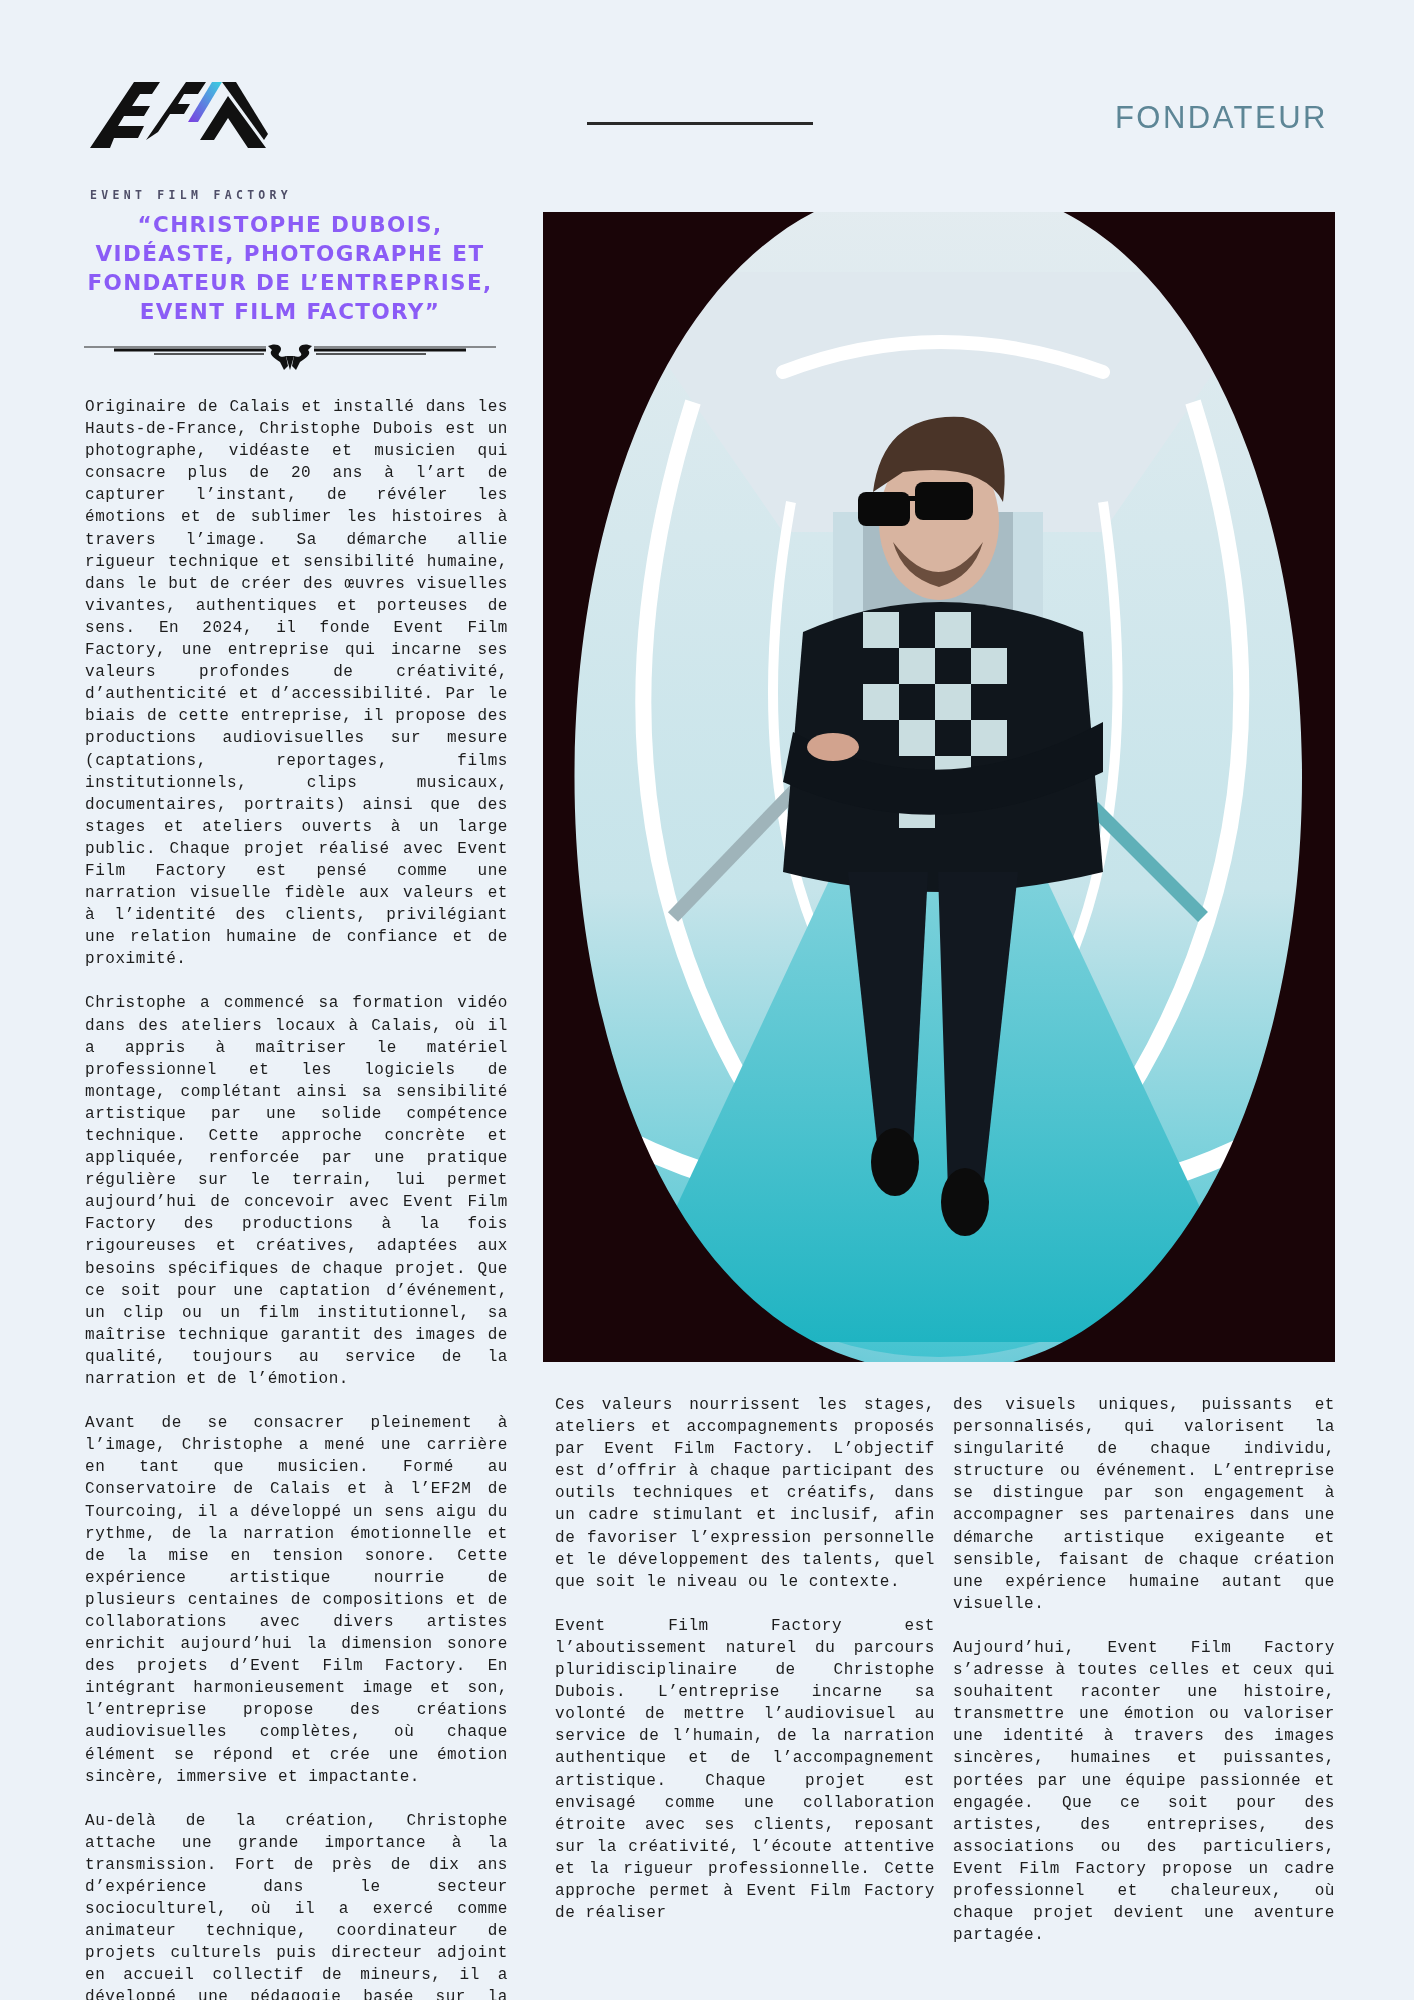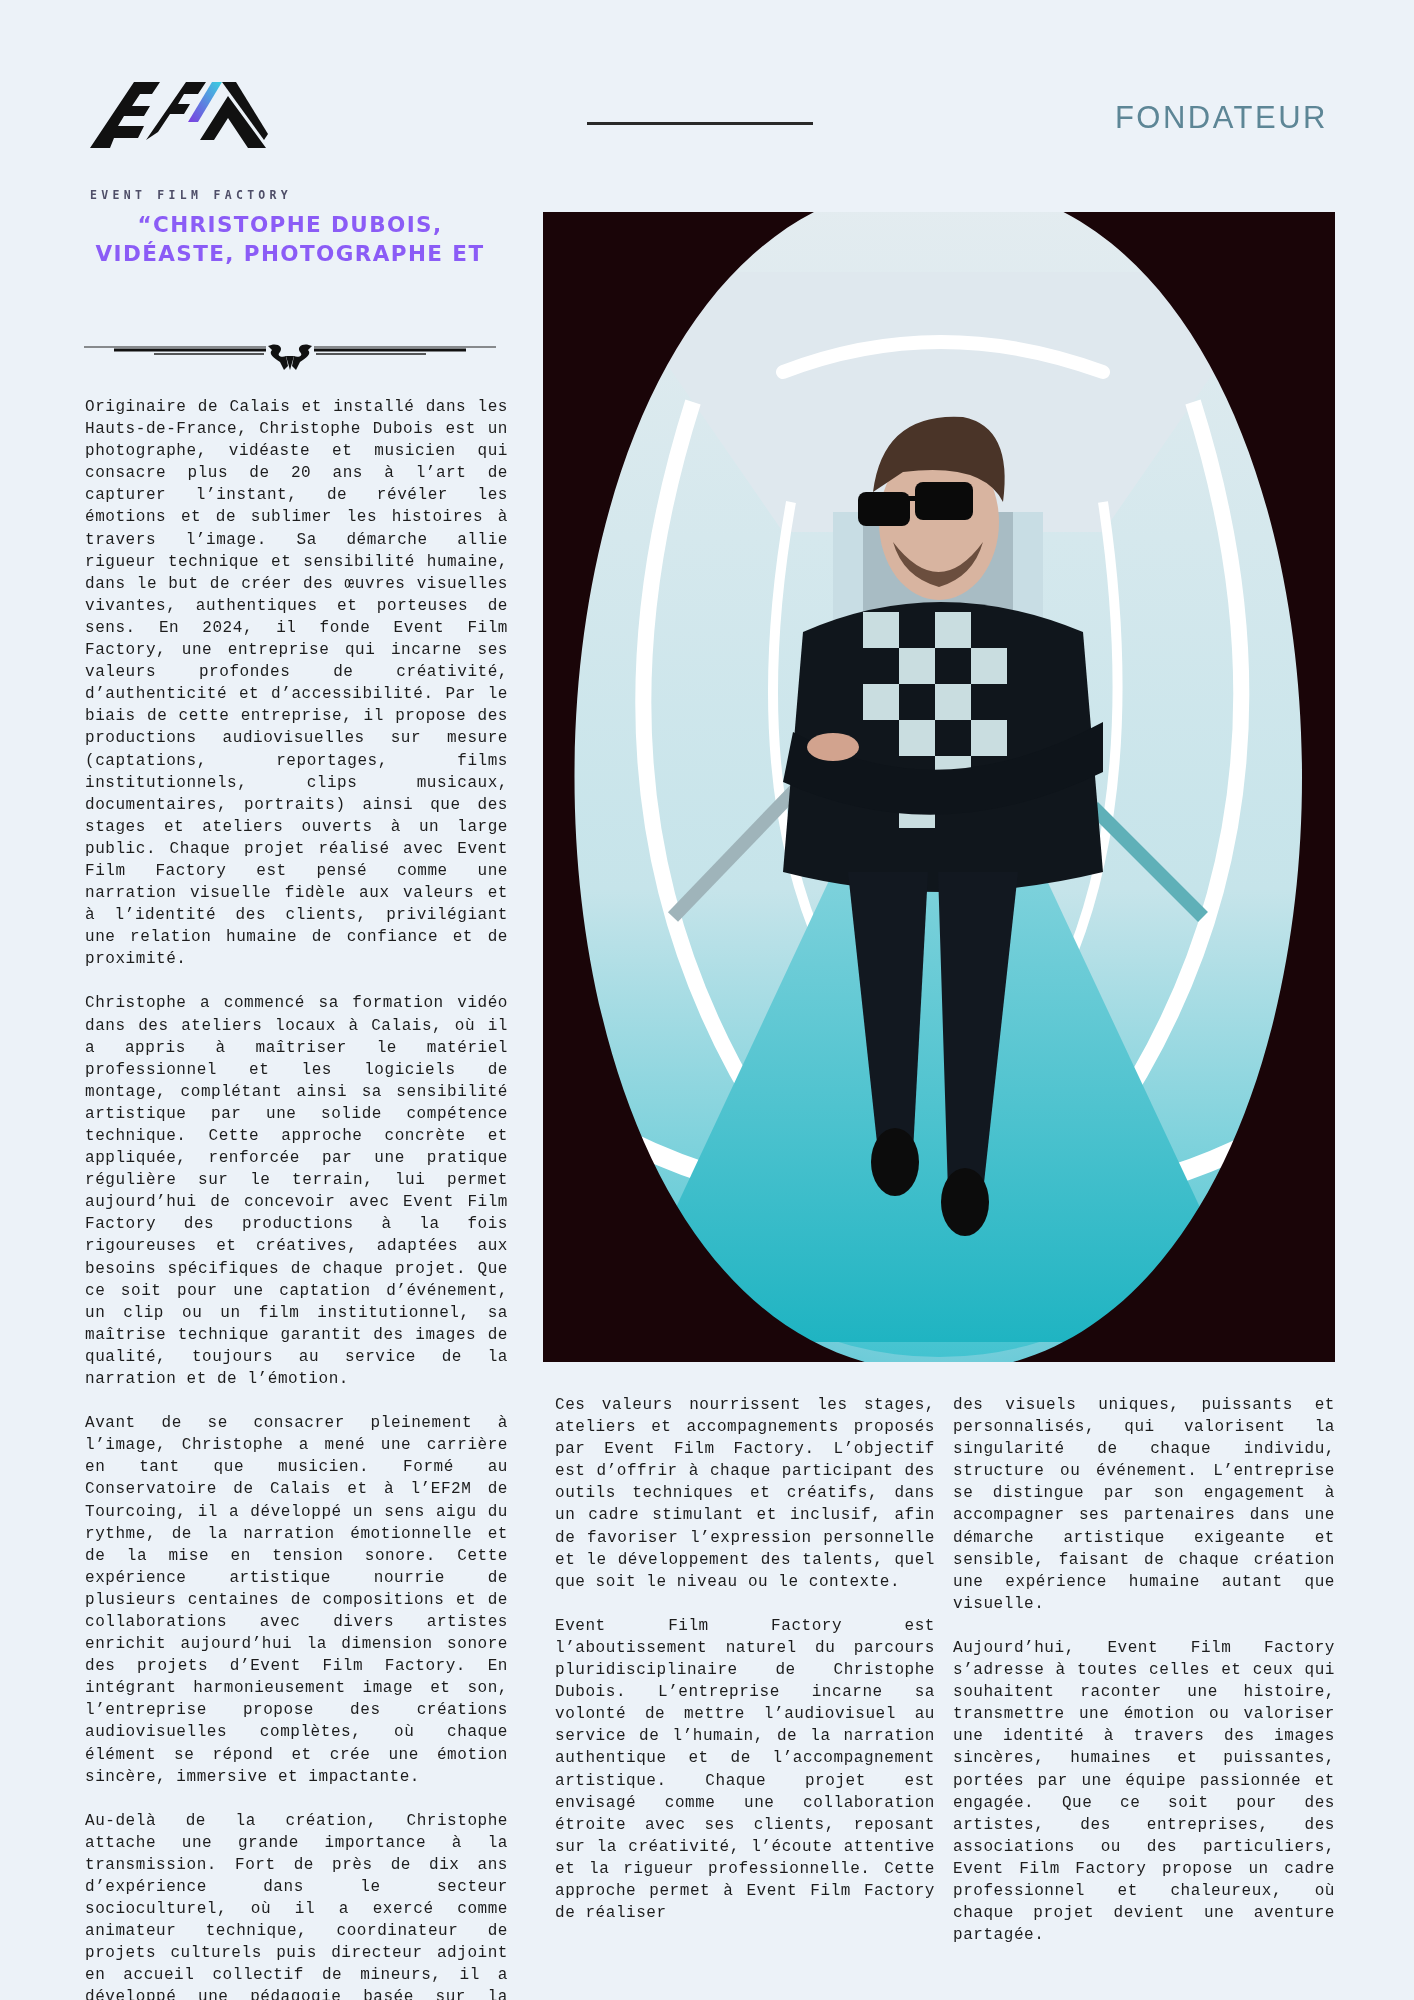--- a/index.html
+++ b/index.html
@@ -89,20 +89,22 @@
   <div class="logo-text">EVENT FILM FACTORY</div>
 </div>
 
 <div class="abs header-rule"></div>
 
 <div class="abs section-label">FONDATEUR</div>
 
 <div class="abs quote">
   <div>“CHRISTOPHE DUBOIS,</div>
   <div>VIDÉASTE, PHOTOGRAPHE ET</div>
+  <div>FONDATEUR DE L’ENTREPRISE,</div>
+  <div>EVENT FILM FACTORY”</div>
 </div>
 
 <div class="abs ornament">
   <svg width="412" height="36" viewBox="0 0 412 36">
     <line x1="0" y1="11" x2="182" y2="11" stroke="#222" stroke-width="1"></line>
     <line x1="30" y1="14" x2="182" y2="14" stroke="#111" stroke-width="3"></line>
     <line x1="70" y1="18" x2="180" y2="18" stroke="#222" stroke-width="1.4"></line>
     <line x1="230" y1="11" x2="412" y2="11" stroke="#222" stroke-width="1"></line>
     <line x1="230" y1="14" x2="382" y2="14" stroke="#111" stroke-width="3"></line>
     <line x1="232" y1="18" x2="342" y2="18" stroke="#222" stroke-width="1.4"></line>

